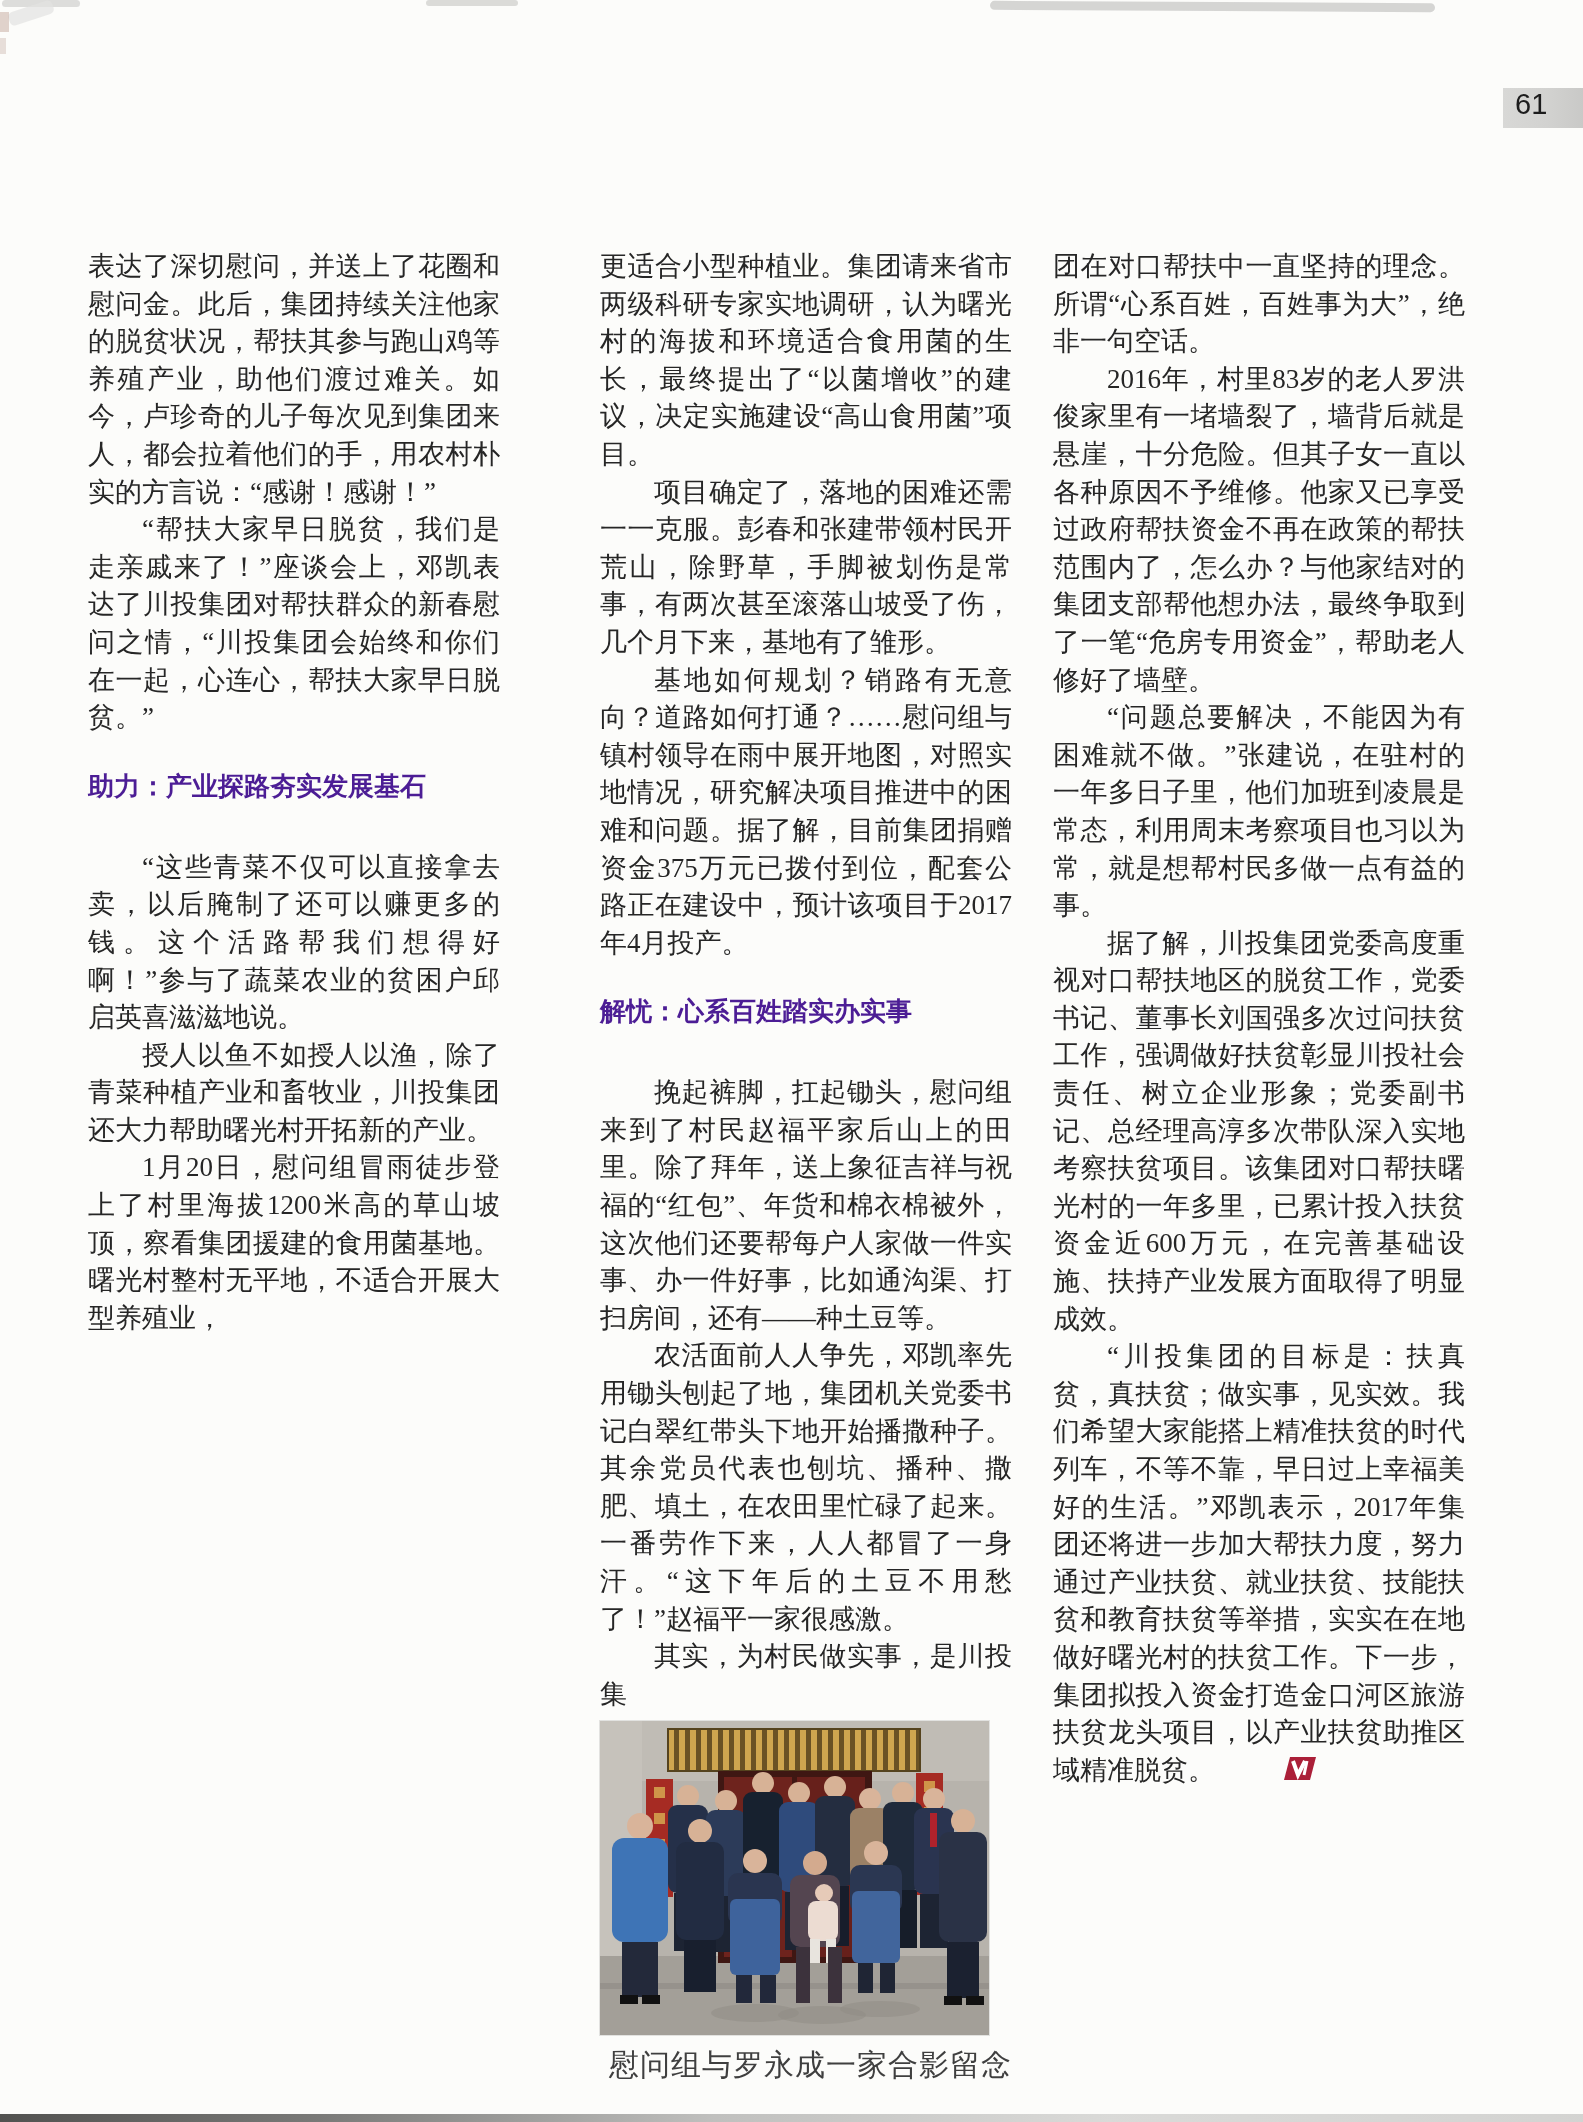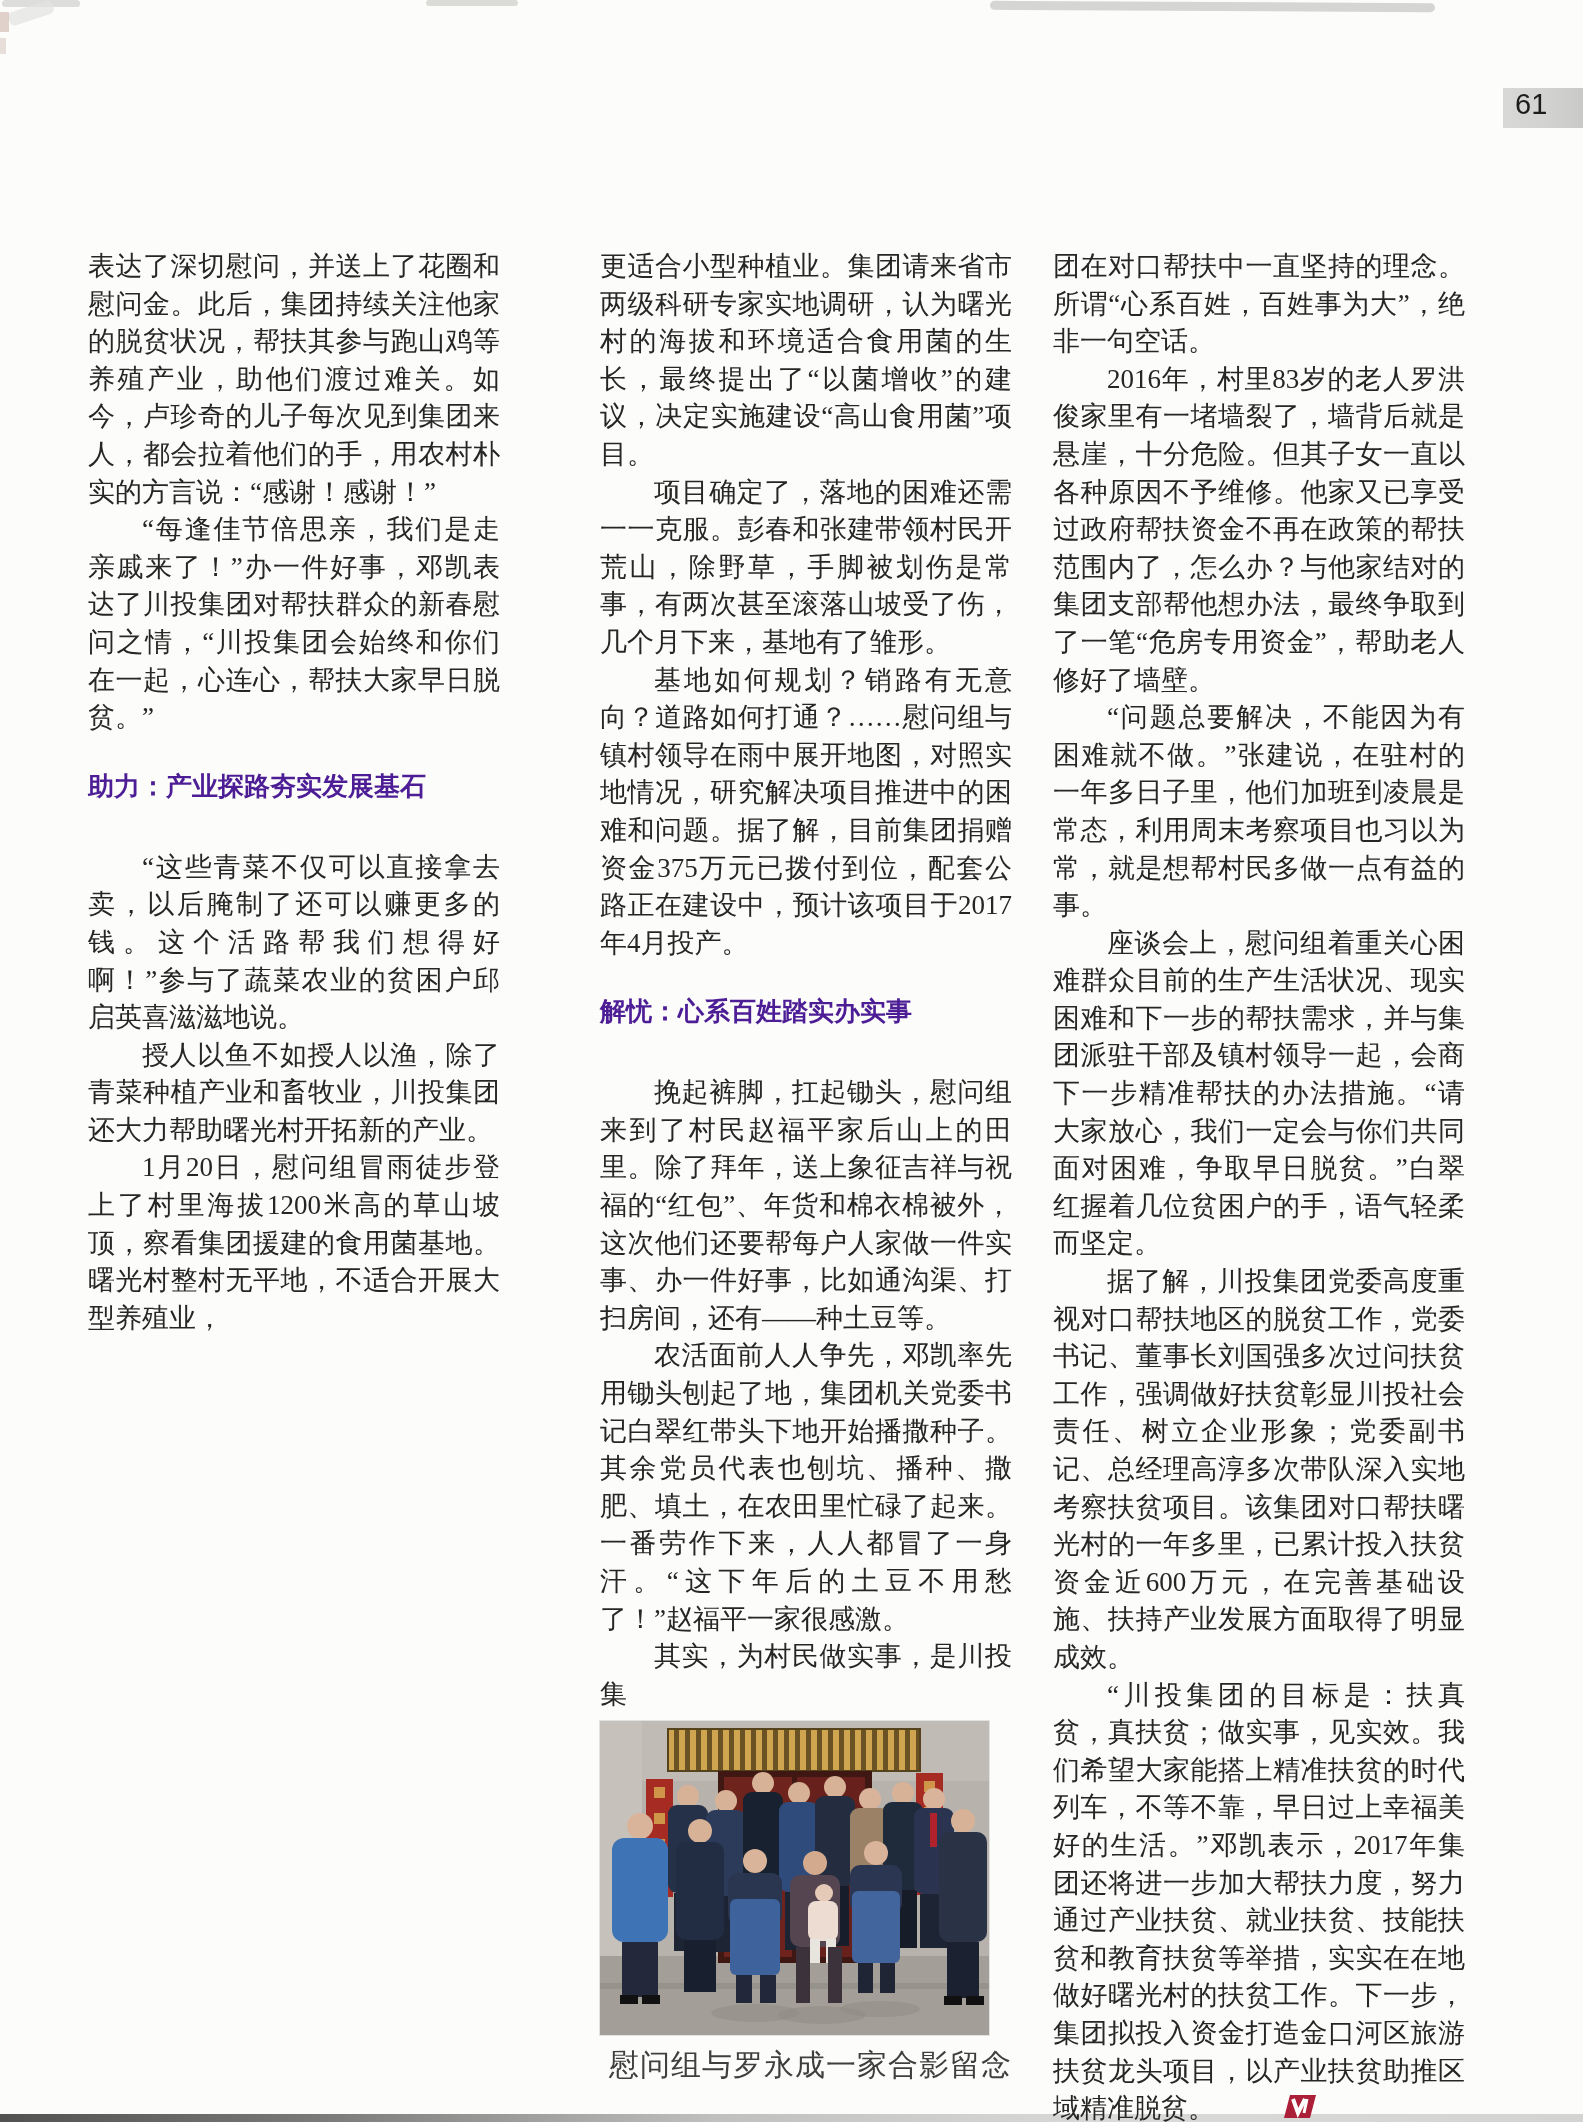--- a/index.html
+++ b/index.html
@@ -79,21 +79,21 @@
   <div class="edge-mark edge-mark-1"></div>
   <div class="edge-mark edge-mark-2"></div>
   <div class="bottom-edge"></div>
 
   <div class="page-no">
     <span>61</span>
   </div>
 
   <div class="column column-1">
       <p class="para">表达了深切慰问，并送上了花圈和慰问金。此后，集团持续关注他家的脱贫状况，帮扶其参与跑山鸡等养殖产业，助他们渡过难关。如今，卢珍奇的儿子每次见到集团来人，都会拉着他们的手，用农村朴实的方言说：“感谢！感谢！”</p>
-      <p class="para indent">“每逢佳节倍思亲，我们是走亲戚来了！”办一件好事，邓凯表达了川投集团对帮扶群众的新春慰问之情，“川投集团会始终和你们在一起，心连心，帮扶大家早日脱贫。”</p>
+      <p class="para indent">“帮扶大家早日脱贫，我们是走亲戚来了！”座谈会上，邓凯表达了川投集团对帮扶群众的新春慰问之情，“川投集团会始终和你们在一起，心连心，帮扶大家早日脱贫。”</p>
       <h3 class="heading">助力：产业探路夯实发展基石</h3>
       <p class="para indent">“这些青菜不仅可以直接拿去卖，以后腌制了还可以赚更多的钱。这个活路帮我们想得好啊！”参与了蔬菜农业的贫困户邱启英喜滋滋地说。</p>
       <p class="para indent">授人以鱼不如授人以渔，除了青菜种植产业和畜牧业，川投集团还大力帮助曙光村开拓新的产业。</p>
       <p class="para indent">1月20日，慰问组冒雨徒步登上了村里海拔1200米高的草山坡顶，察看集团援建的食用菌基地。曙光村整村无平地，不适合开展大型养殖业，</p>
     </div>
   <div class="column column-2">
       <p class="para">更适合小型种植业。集团请来省市两级科研专家实地调研，认为曙光村的海拔和环境适合食用菌的生长，最终提出了“以菌增收”的建议，决定实施建设“高山食用菌”项目。</p>
       <p class="para indent">项目确定了，落地的困难还需一一克服。彭春和张建带领村民开荒山，除野草，手脚被划伤是常事，有两次甚至滚落山坡受了伤，几个月下来，基地有了雏形。</p>
       <p class="para indent">基地如何规划？销路有无意向？道路如何打通？……慰问组与镇村领导在雨中展开地图，对照实地情况，研究解决项目推进中的困难和问题。据了解，目前集团捐赠资金375万元已拨付到位，配套公路正在建设中，预计该项目于2017年4月投产。</p>
       <h3 class="heading">解忧：心系百姓踏实办实事</h3>
@@ -202,21 +202,20 @@
             <rect x="280" y="242" width="15" height="30" fill="#1f2534"></rect>
       </g>
     </svg>
     <figcaption class="photo-caption">慰问组与罗永成一家合影留念</figcaption>
   </figure>
 </div>
   <div class="column column-3">
       <p class="para">团在对口帮扶中一直坚持的理念。所谓“心系百姓，百姓事为大”，绝非一句空话。</p>
       <p class="para indent">2016年，村里83岁的老人罗洪俊家里有一堵墙裂了，墙背后就是悬崖，十分危险。但其子女一直以各种原因不予维修。他家又已享受过政府帮扶资金不再在政策的帮扶范围内了，怎么办？与他家结对的集团支部帮他想办法，最终争取到了一笔“危房专用资金”，帮助老人修好了墙壁。</p>
       <p class="para indent">“问题总要解决，不能因为有困难就不做。”张建说，在驻村的一年多日子里，他们加班到凌晨是常态，利用周末考察项目也习以为常，就是想帮村民多做一点有益的事。</p>
-      <p class="para indent">座谈会上，慰问组着重关心困难群众目前的生产生活状况、现实困难和下一步的帮扶需求，并与集团派驻干部及镇村领导一起，会商下一步精准帮扶的办法措施。“请大家放心，我们一定会与你们共同面对困难，争取早日脱贫。”白翠红握着几位贫困户的手，语气轻柔而坚定。</p>
       <p class="para indent">据了解，川投集团党委高度重视对口帮扶地区的脱贫工作，党委书记、董事长刘国强多次过问扶贫工作，强调做好扶贫彰显川投社会责任、树立企业形象；党委副书记、总经理高淳多次带队深入实地考察扶贫项目。该集团对口帮扶曙光村的一年多里，已累计投入扶贫资金近600万元，在完善基础设施、扶持产业发展方面取得了明显成效。</p>
       <p class="para indent">“川投集团的目标是：扶真贫，真扶贫；做实事，见实效。我们希望大家能搭上精准扶贫的时代列车，不等不靠，早日过上幸福美好的生活。”邓凯表示，2017年集团还将进一步加大帮扶力度，努力通过产业扶贫、就业扶贫、技能扶贫和教育扶贫等举措，实实在在地做好曙光村的扶贫工作。下一步，集团拟投入资金打造金口河区旅游扶贫龙头项目，以产业扶贫助推区域精准脱贫。
   <span class="end-mark"><svg width="32" height="25" viewBox="0 0 32 25" xmlns="http://www.w3.org/2000/svg">
             <polygon points="6,1 32,1 26,24 0,24" fill="#ab1f38"></polygon>
             <polyline points="9,5 14,19 21,5" fill="none" stroke="#ffffff" stroke-width="4"></polyline>
             <line x1="23" y1="5" x2="20" y2="19" stroke="#ffffff" stroke-width="3"></line>
           </svg></span>
 </p>
     </div>
 

